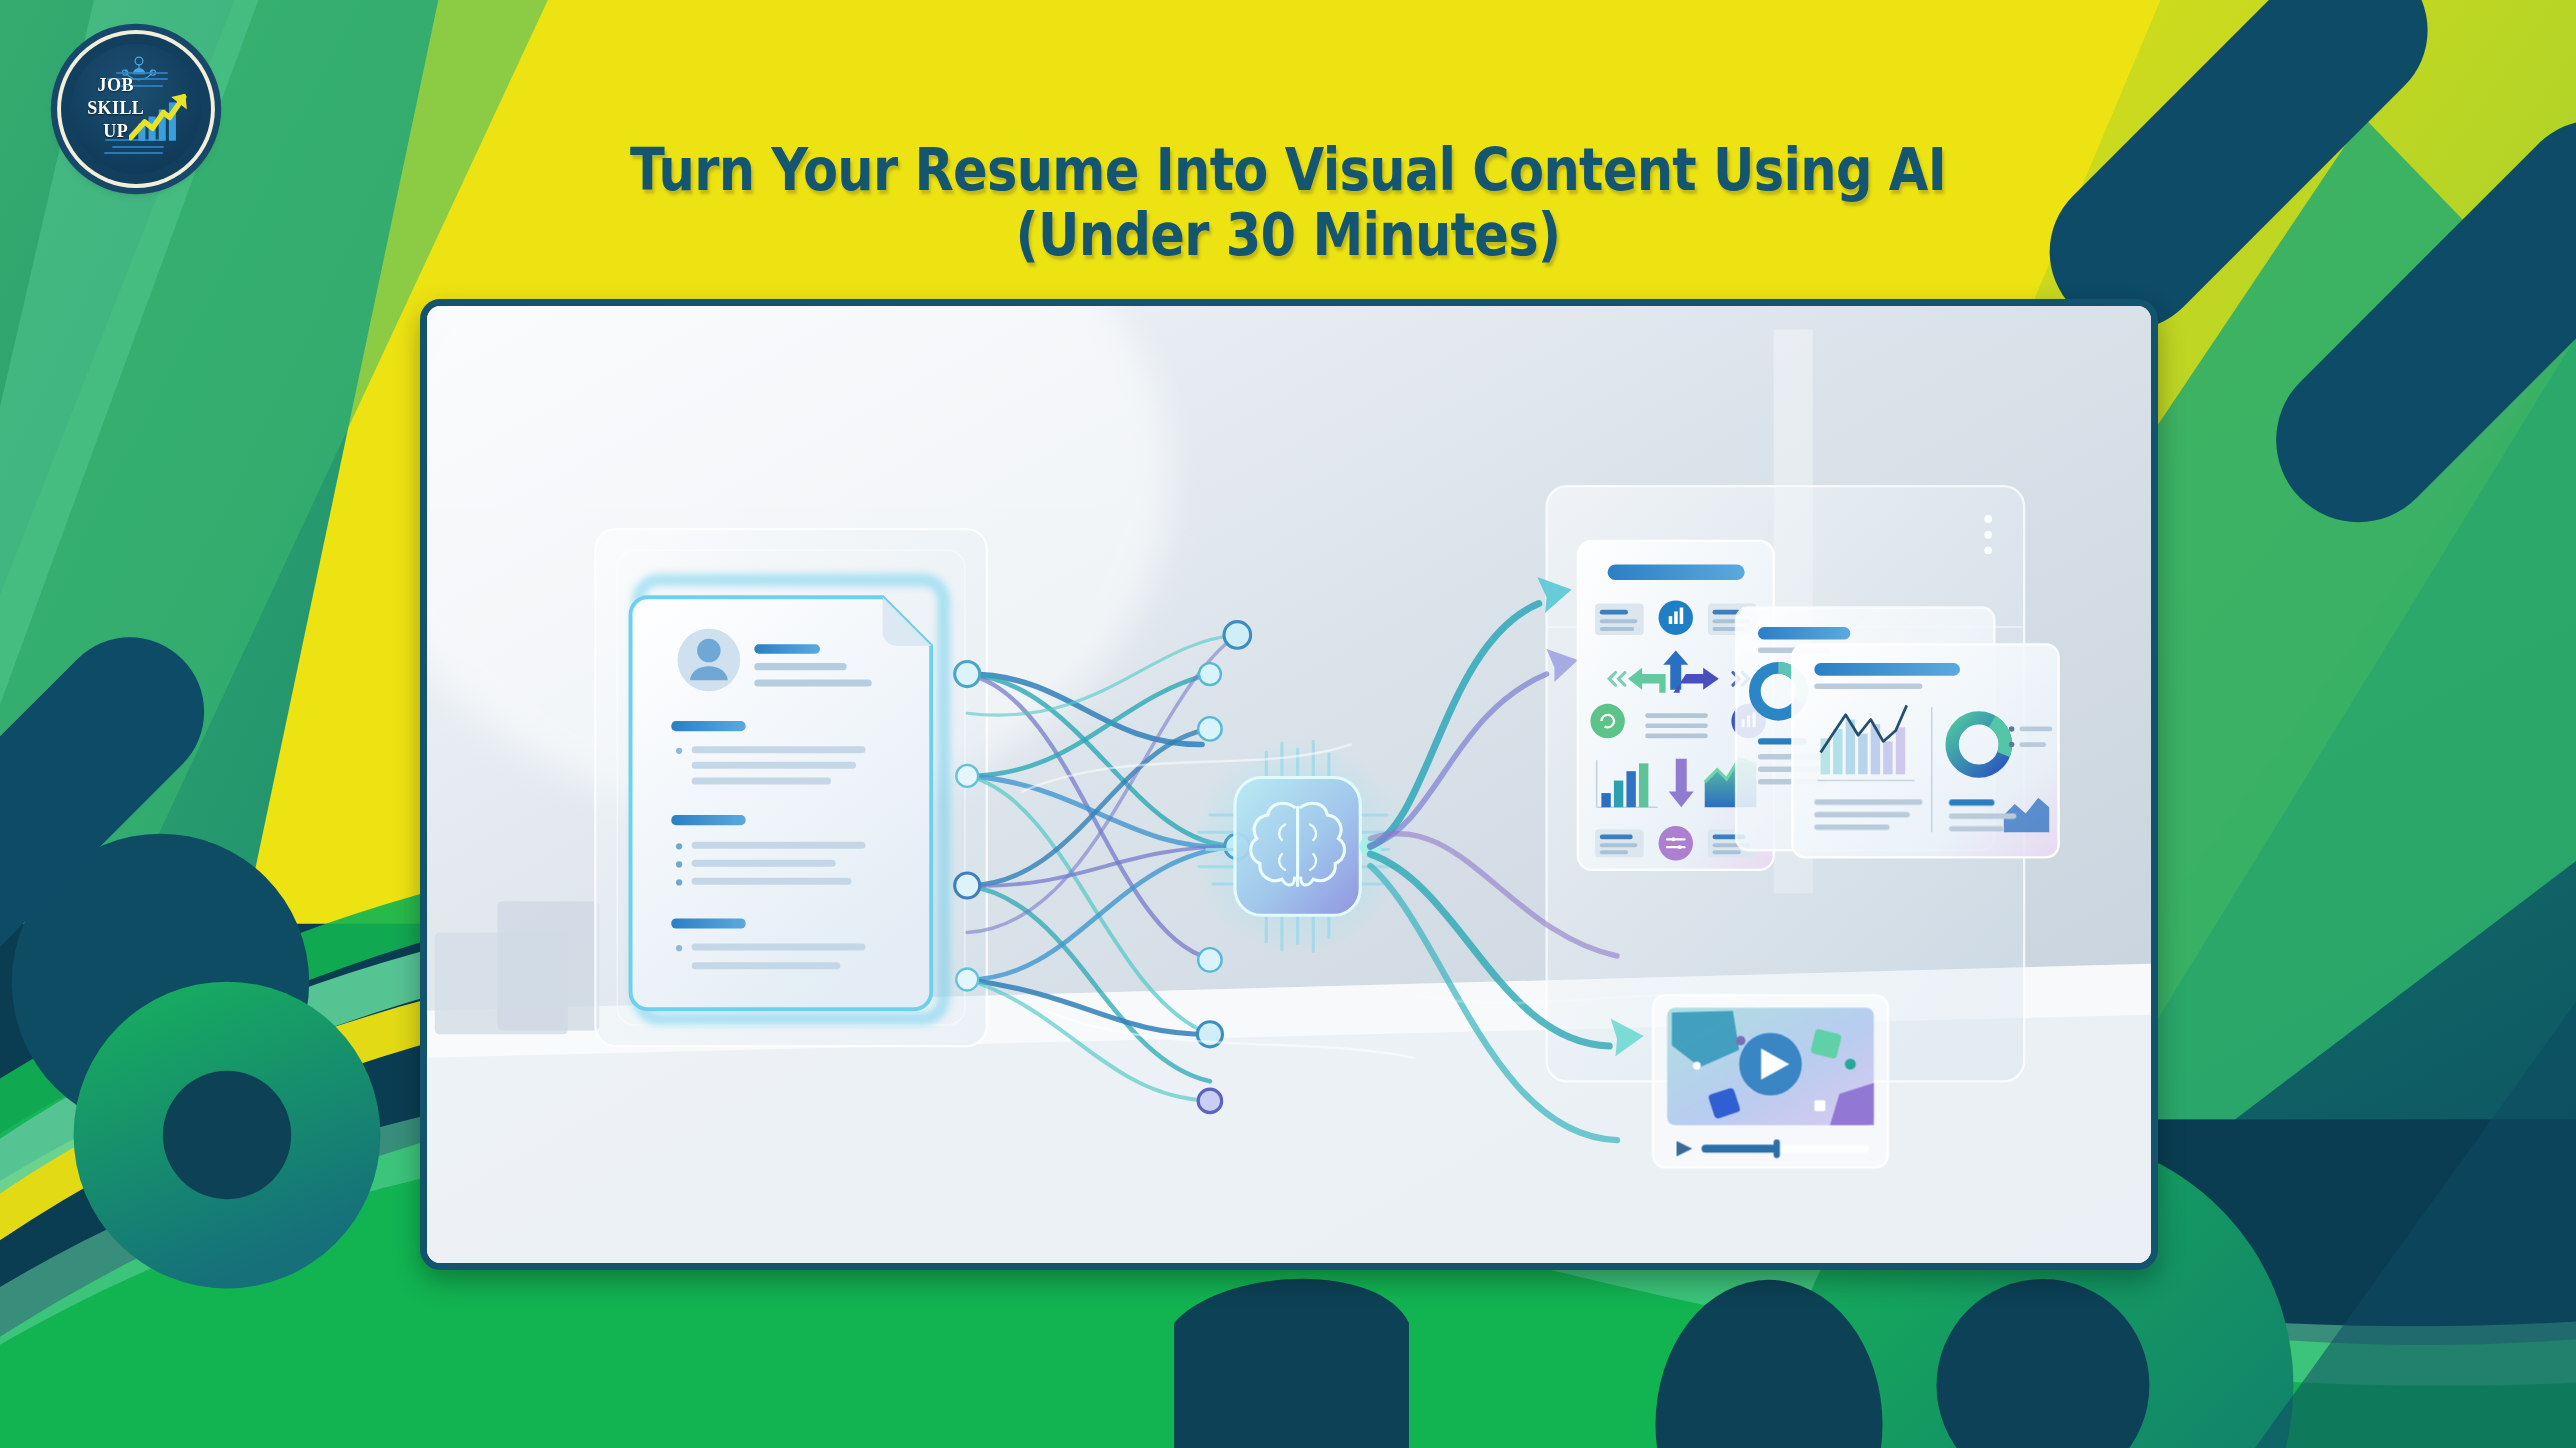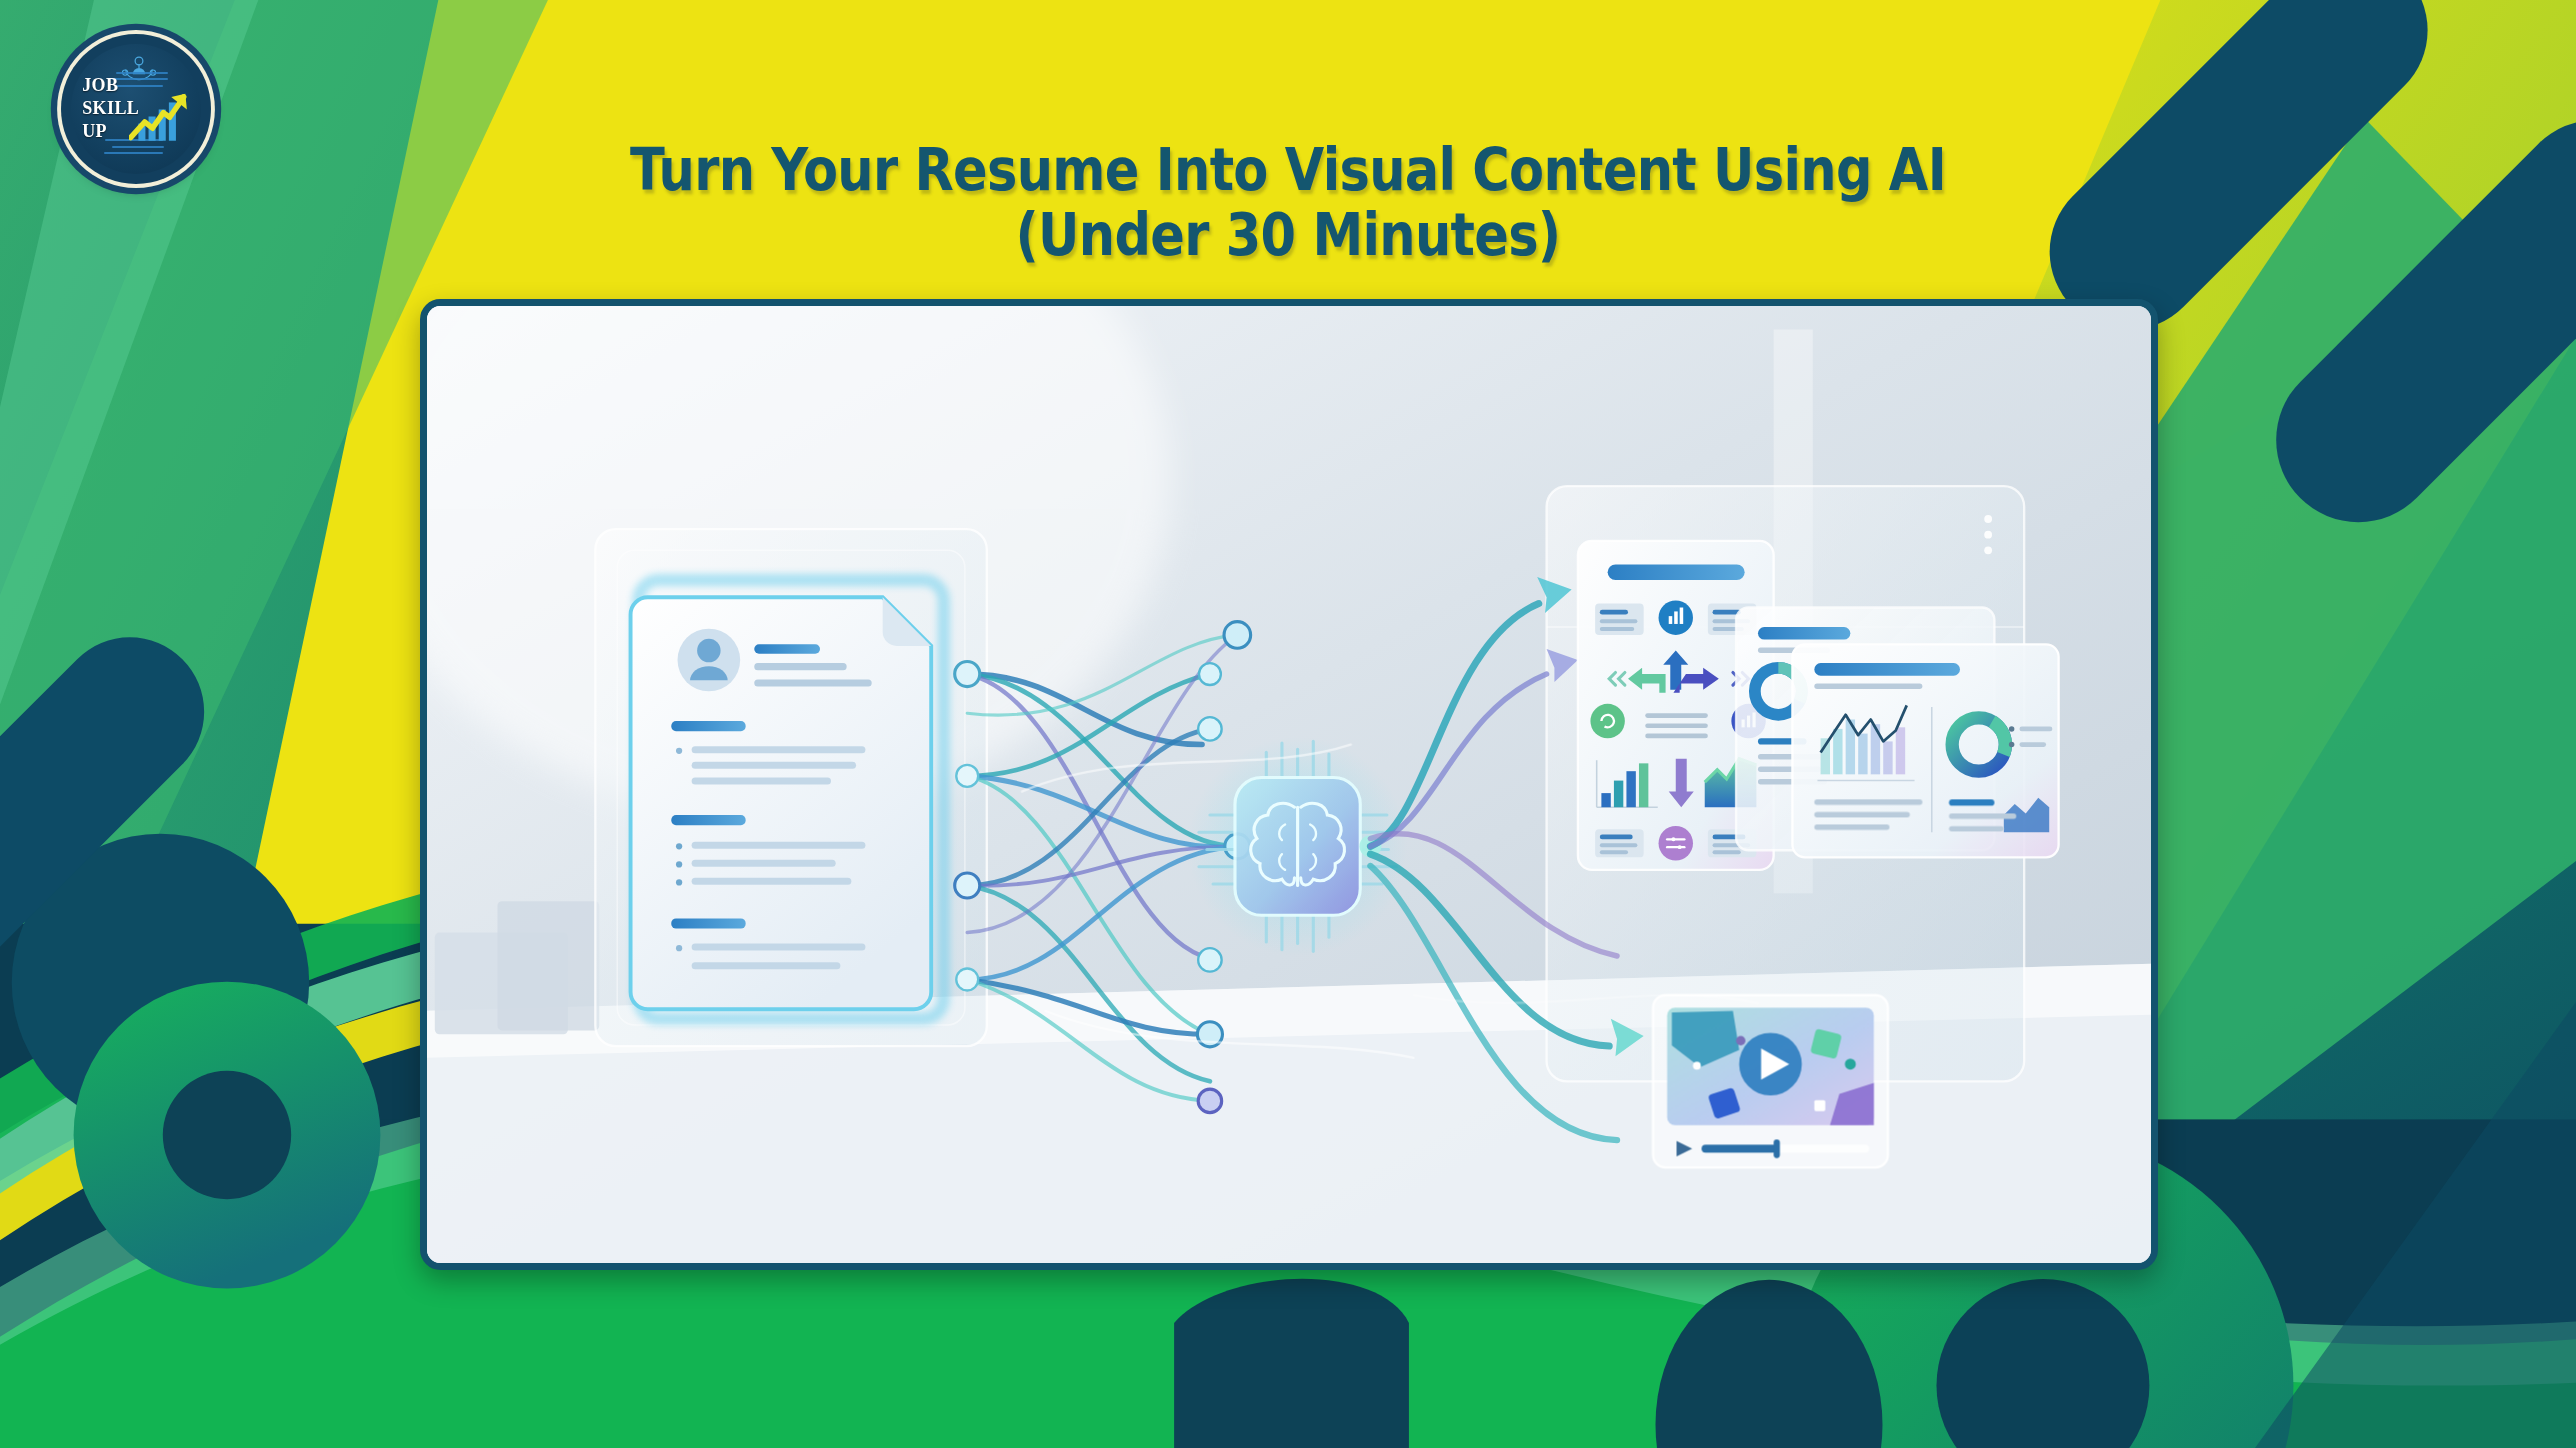--- a/index.html
+++ b/index.html
@@ -21,20 +21,21 @@
   }
   .logo-ring{
     position:absolute; inset:0; border-radius:50%;
     background:#123f5e;
     box-shadow:0 0 0 3.9px #f2efd9, 0 0 0 10.2px #17486a, 0 4.7px 12.5px rgba(0,0,0,.45);
   }
   .logo-inner{
     position:absolute; inset:10.2px; border-radius:50%;
     background:radial-gradient(circle at 45% 35%, #1d4f72 0%, #123f5e 60%, #0d3450 100%);
     overflow:hidden;
+    text-align:center;
   }
   .logo-text{
     position:absolute; left:11px; top:30px; width:67px;
     color:#fff; font-weight:bold; font-size:18px; line-height:1.28;
     letter-spacing:0.4px; text-shadow:0 0.8px 1.6px rgba(0,0,0,.6);
     font-family:"Liberation Serif", serif;
   }
   .logo-text span{display:block;}
   .logo-bars{ position:absolute; right:11px; bottom:33px; width:61px; height:49px; }
   .logo-speed{ position:absolute; height:2.3px; background:#2f82c6; border-radius:1.6px; opacity:.85;}

